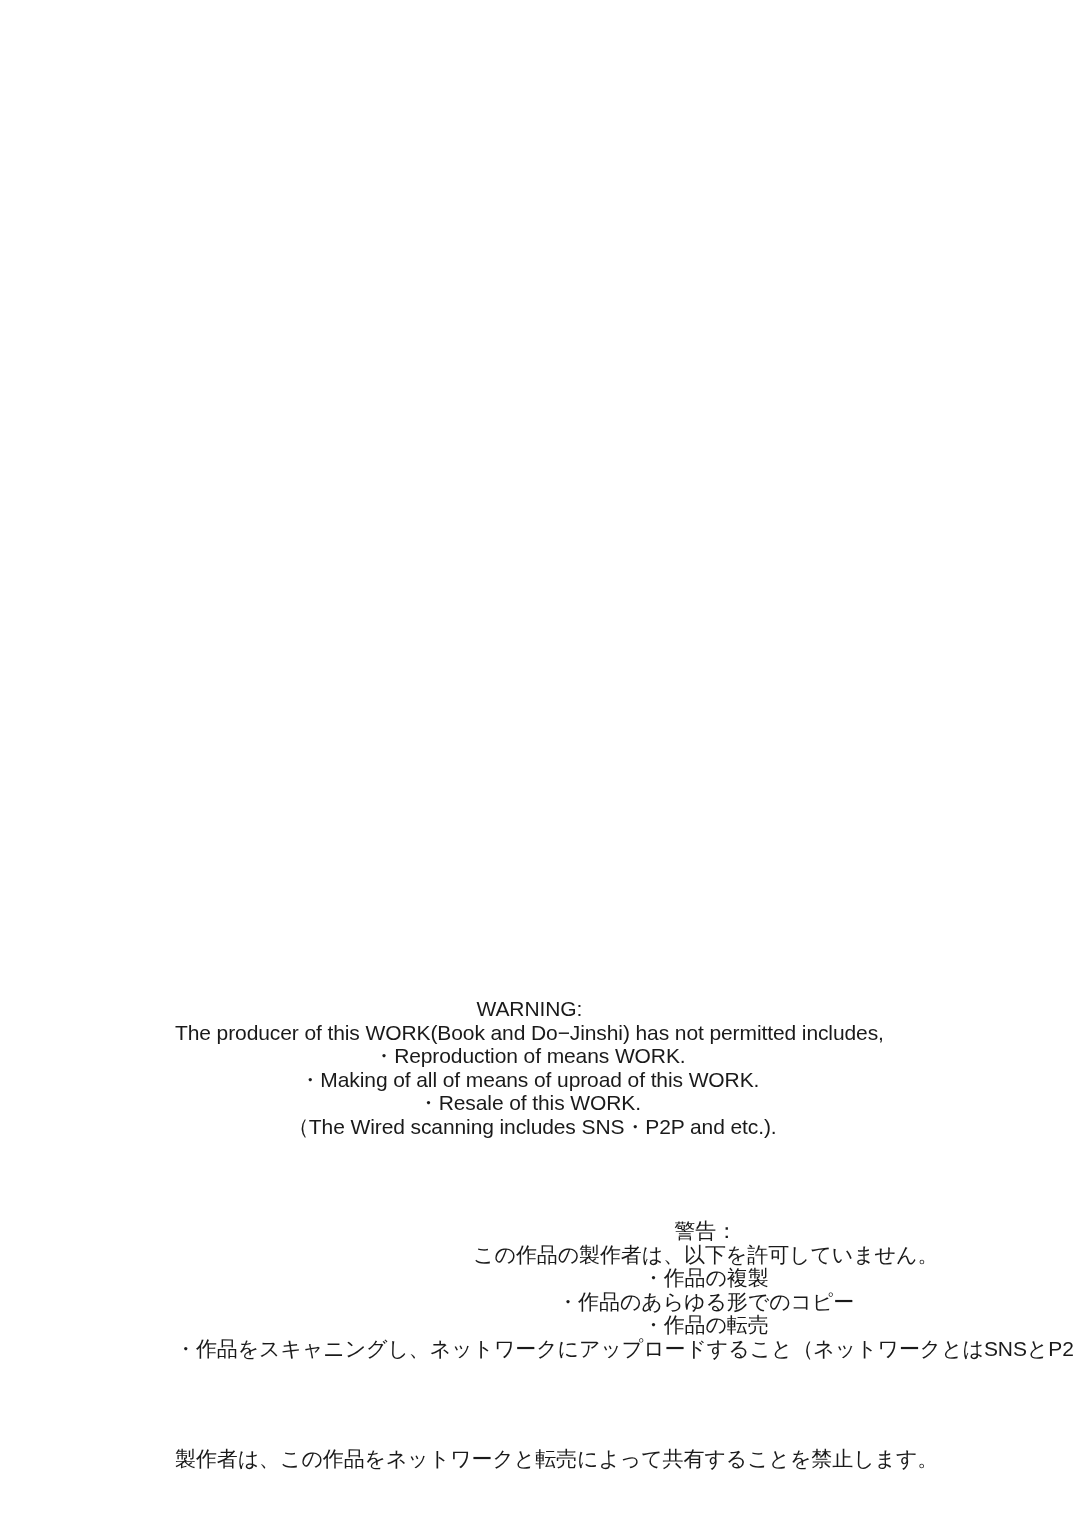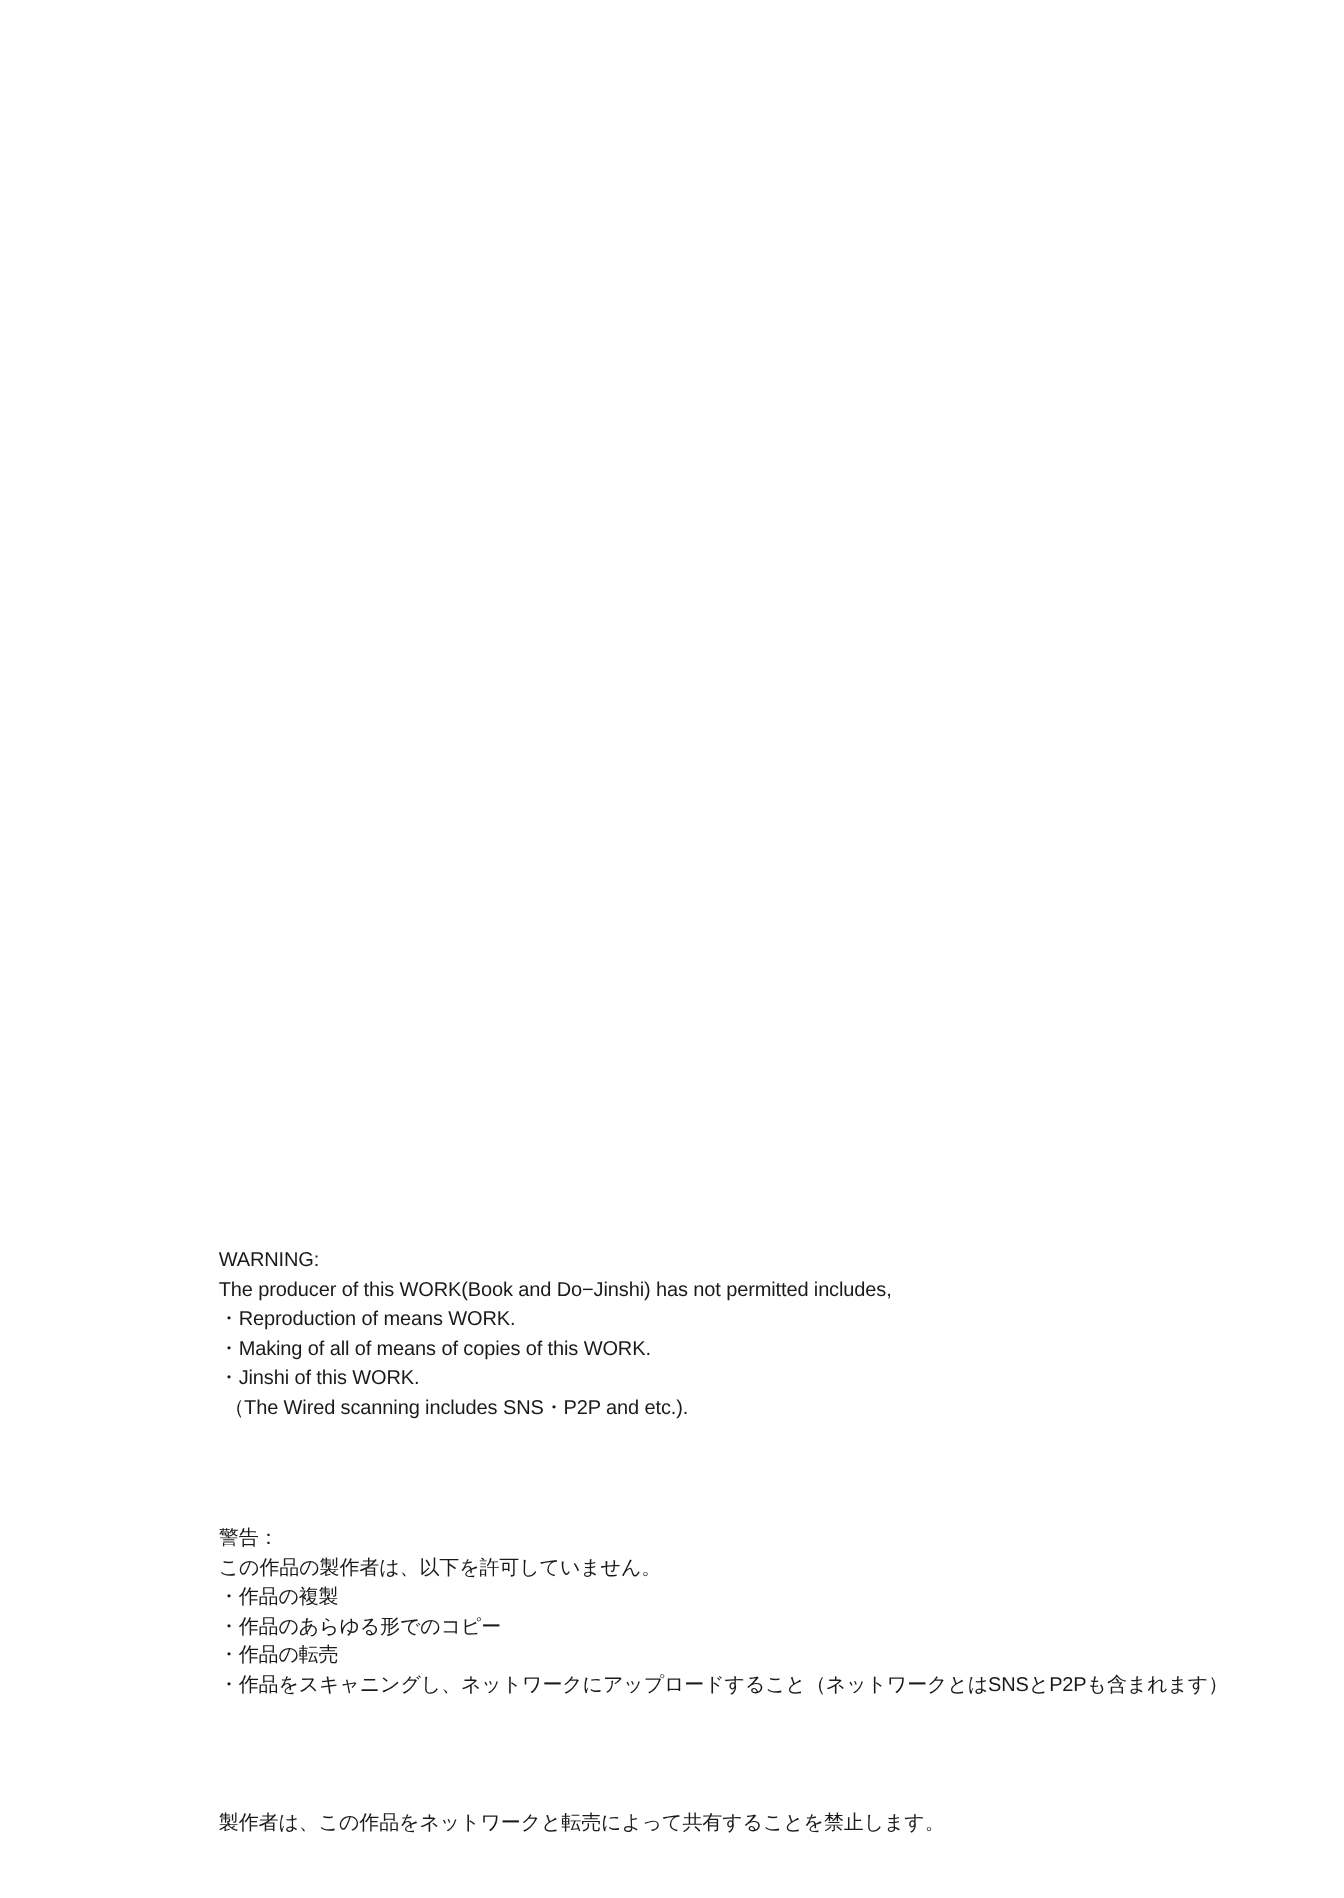--- a/index.html
+++ b/index.html
@@ -12,43 +12,44 @@
     width: 1075px;
     height: 1518px;
     background: #ffffff;
     overflow: hidden;
     font-family: "Liberation Sans", "DejaVu Sans", sans-serif;
     color: #1a1a1a;
   }
   .notice-block {
     position: absolute;
     left: 175px;
-    font-size: 16px;
+    font-size: 21px;
     line-height: 23.5px;
     letter-spacing: -0.1px;
+    text-align: center;
   }
   .line {
     white-space: pre;
   }
   .en-main    { top: 997px; }
   .en-closing { top: 1177px; }
   .ja-main    { top: 1219px; }
   .ja-closing { top: 1447px; }
 </style>
 </head>
 <body>
 
 <div class="page">
 
   <div class="notice-block en-main">
     <div class="line">WARNING:</div>
     <div class="line">The producer of this WORK(Book and Do−Jinshi) has not permitted includes,</div>
     <div class="line">・Reproduction of means WORK.</div>
-    <div class="line">・Making of all of means of copies of this WORK.</div>
-    <div class="line">・Jinshi of this WORK.</div>
+    <div class="line">・Making of all of means of uproad of this WORK.</div>
+    <div class="line">・Resale of this WORK.</div>
     <div class="line"> （The Wired scanning includes SNS・P2P and etc.).</div>
   </div>
 
 
   <div class="notice-block ja-main">
     <div class="line">警告：</div>
     <div class="line">この作品の製作者は、以下を許可していません。</div>
     <div class="line">・作品の複製</div>
     <div class="line">・作品のあらゆる形でのコピー</div>
     <div class="line">・作品の転売</div>

